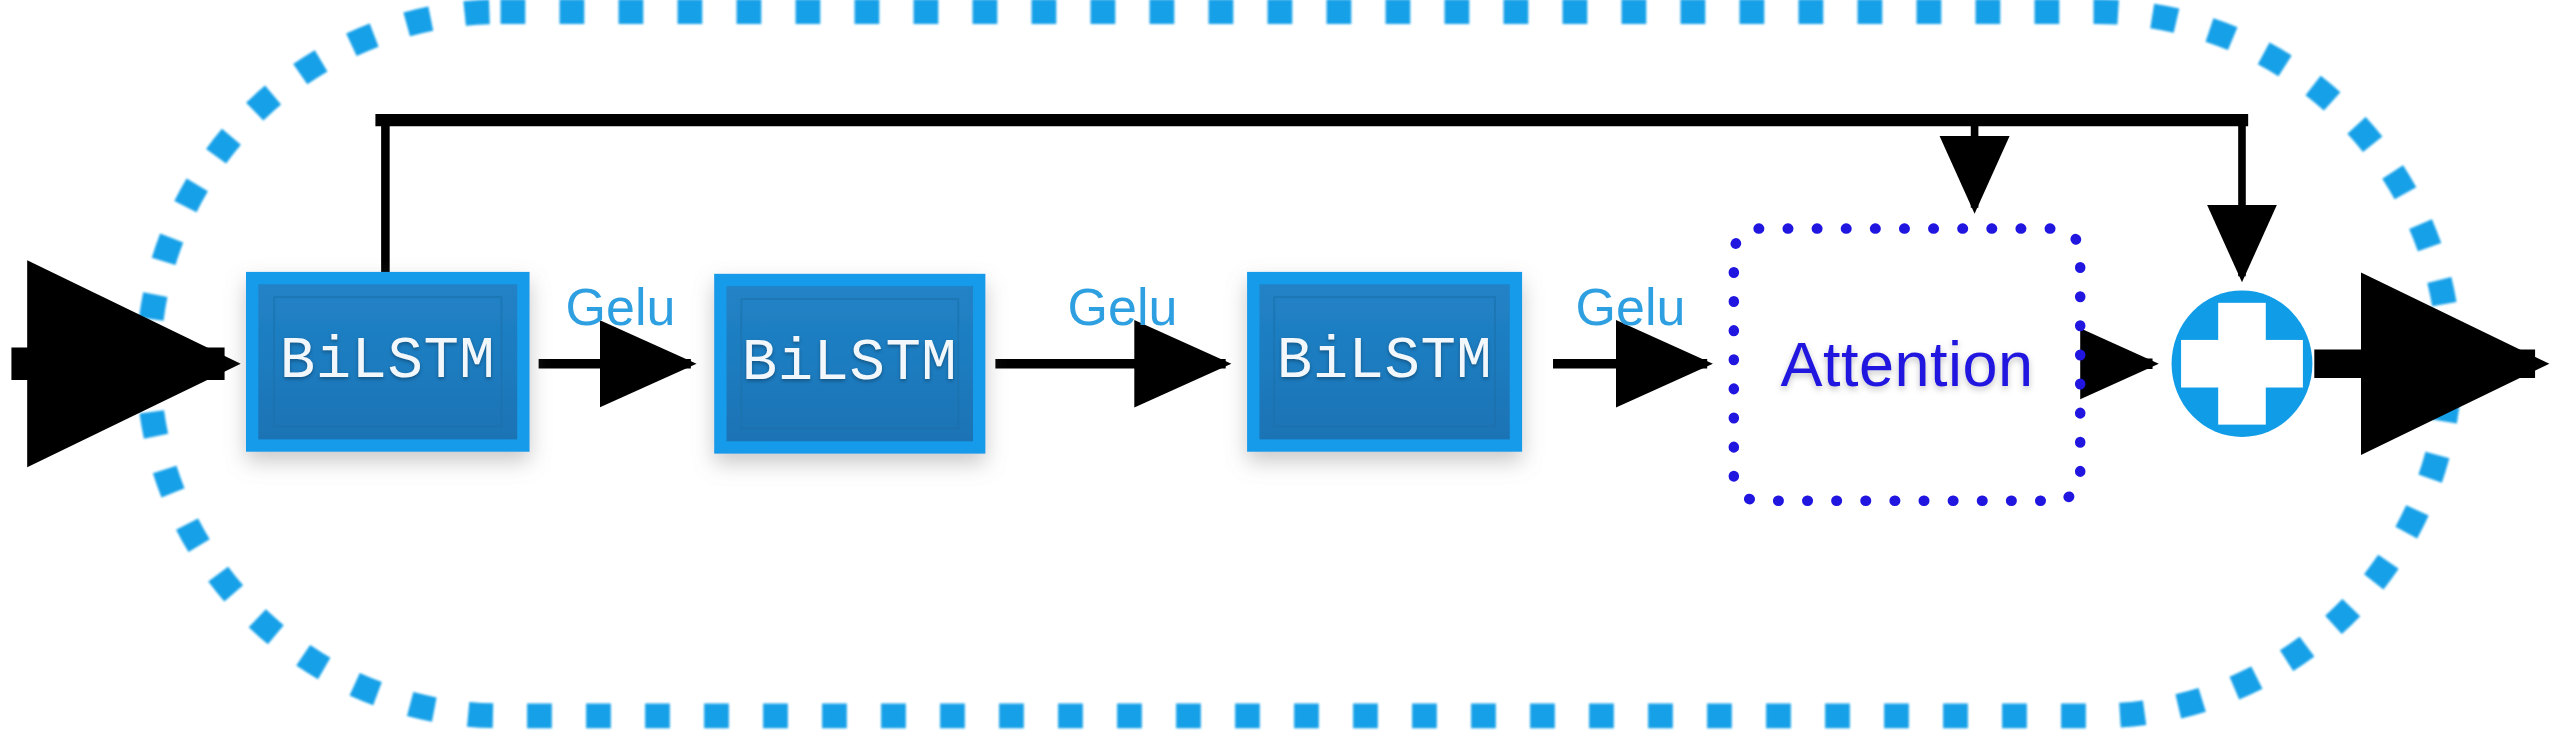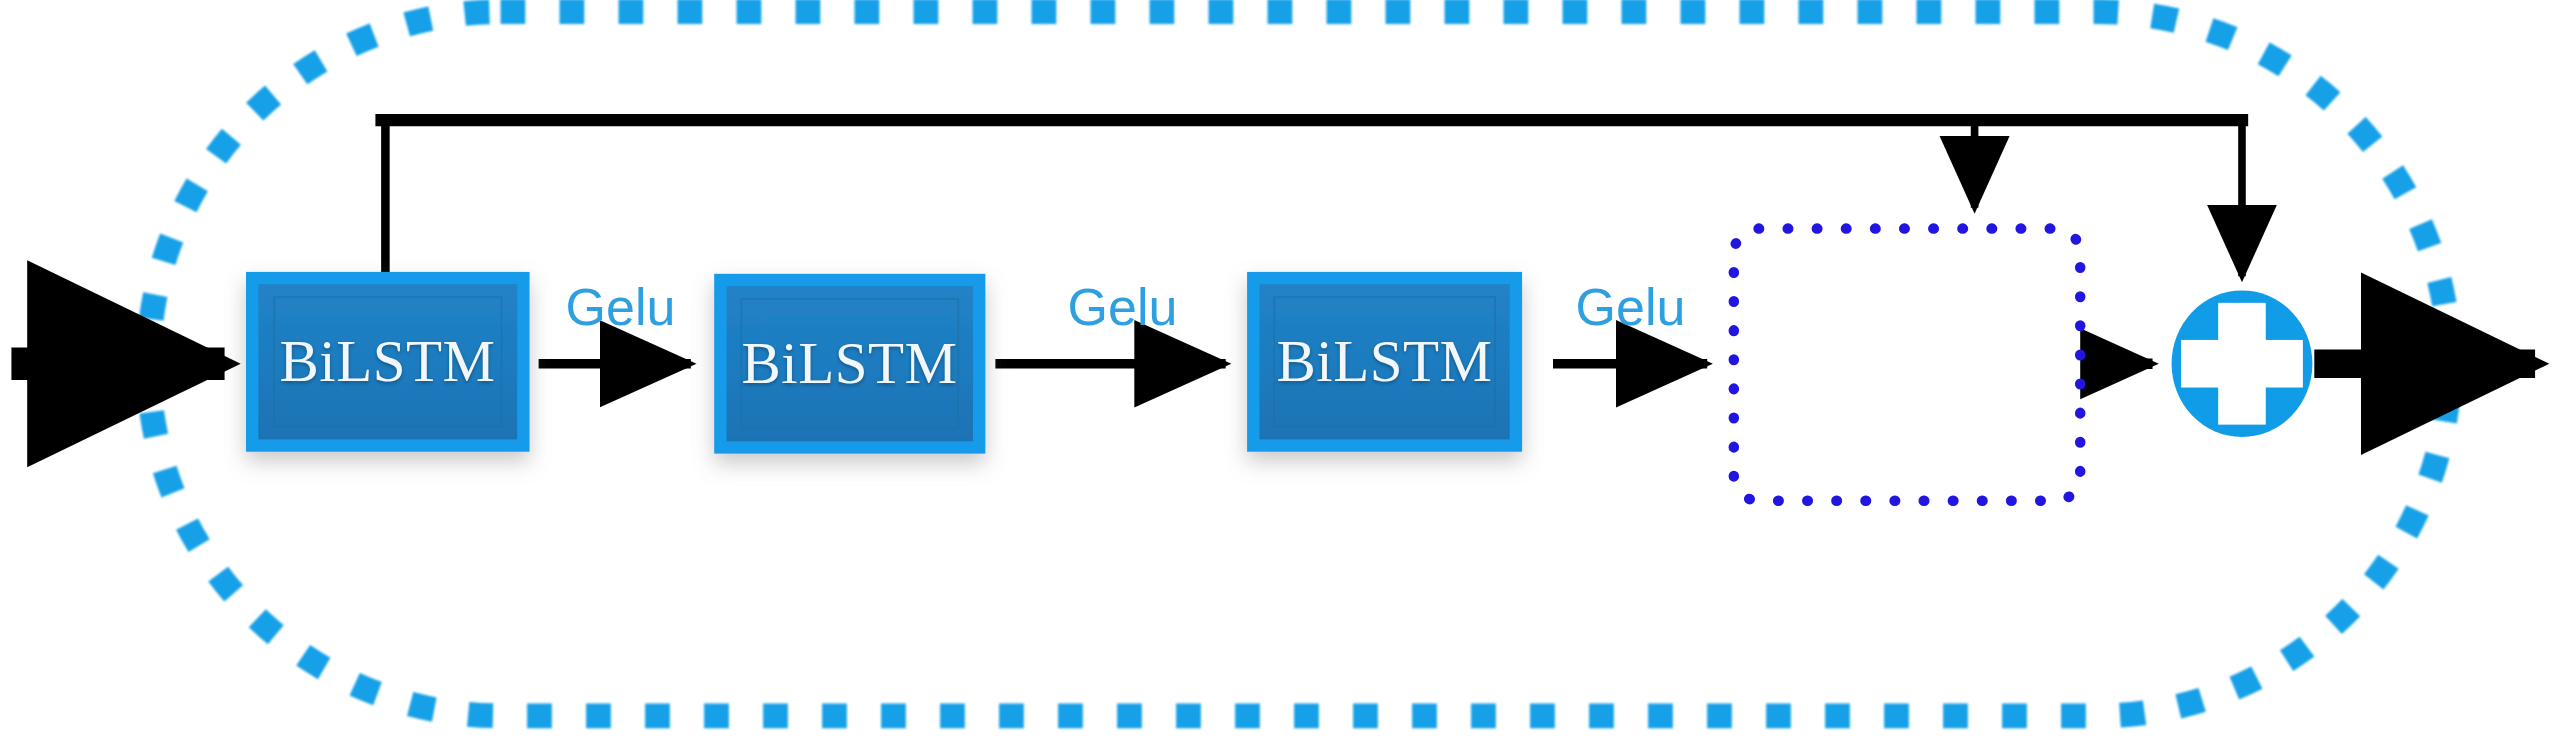--- a/index.html
+++ b/index.html
@@ -9,21 +9,21 @@
 
   .node-label{
     position:absolute;
     display:flex;align-items:center;justify-content:center;
     pointer-events:none;
     white-space:nowrap;
   }
   .bilstm-text{
     color:#f2f7fb;
     font-size:59px;
-    font-family:Liberation Serif, serif;
+    font-family:Liberation Mono, monospace;
     letter-spacing:0.5px;
     text-shadow:0 1.9px 3.8px rgba(0,0,0,0.30);
   }
   .attention-text{
     color:#2116e0;
     font-size:63px;
     font-family:"Liberation Sans",sans-serif;
     letter-spacing:0.5px;
     text-shadow:0 2.9px 6.7px rgba(120,120,120,0.45);
   }
@@ -119,20 +119,21 @@
       <rect x="2292" y="357" width="128" height="50" fill="#ffffff"></rect>
     </g>
   </svg>
 
   <div class="node-label bilstm-text" style="left:252px;top:278px;width:271px;height:167px;">BiLSTM</div>
 
   <div class="node-label bilstm-text" style="left:720px;top:280px;width:259px;height:167px;">BiLSTM</div>
 
   <div class="node-label bilstm-text" style="left:1253px;top:278px;width:263px;height:167px;">BiLSTM</div>
 
+  <div class="node-label attention-text" style="left:1734px;top:228px;width:346px;height:272px;">Attention</div>
 
   <div class="node-label gelu-text" style="left:554px;top:278px;width:133px;height:57px;">Gelu</div>
 
   <div class="node-label gelu-text" style="left:1056px;top:278px;width:133px;height:57px;">Gelu</div>
 
   <div class="node-label gelu-text" style="left:1564px;top:278px;width:133px;height:57px;">Gelu</div>
 
 </div>
 
 

